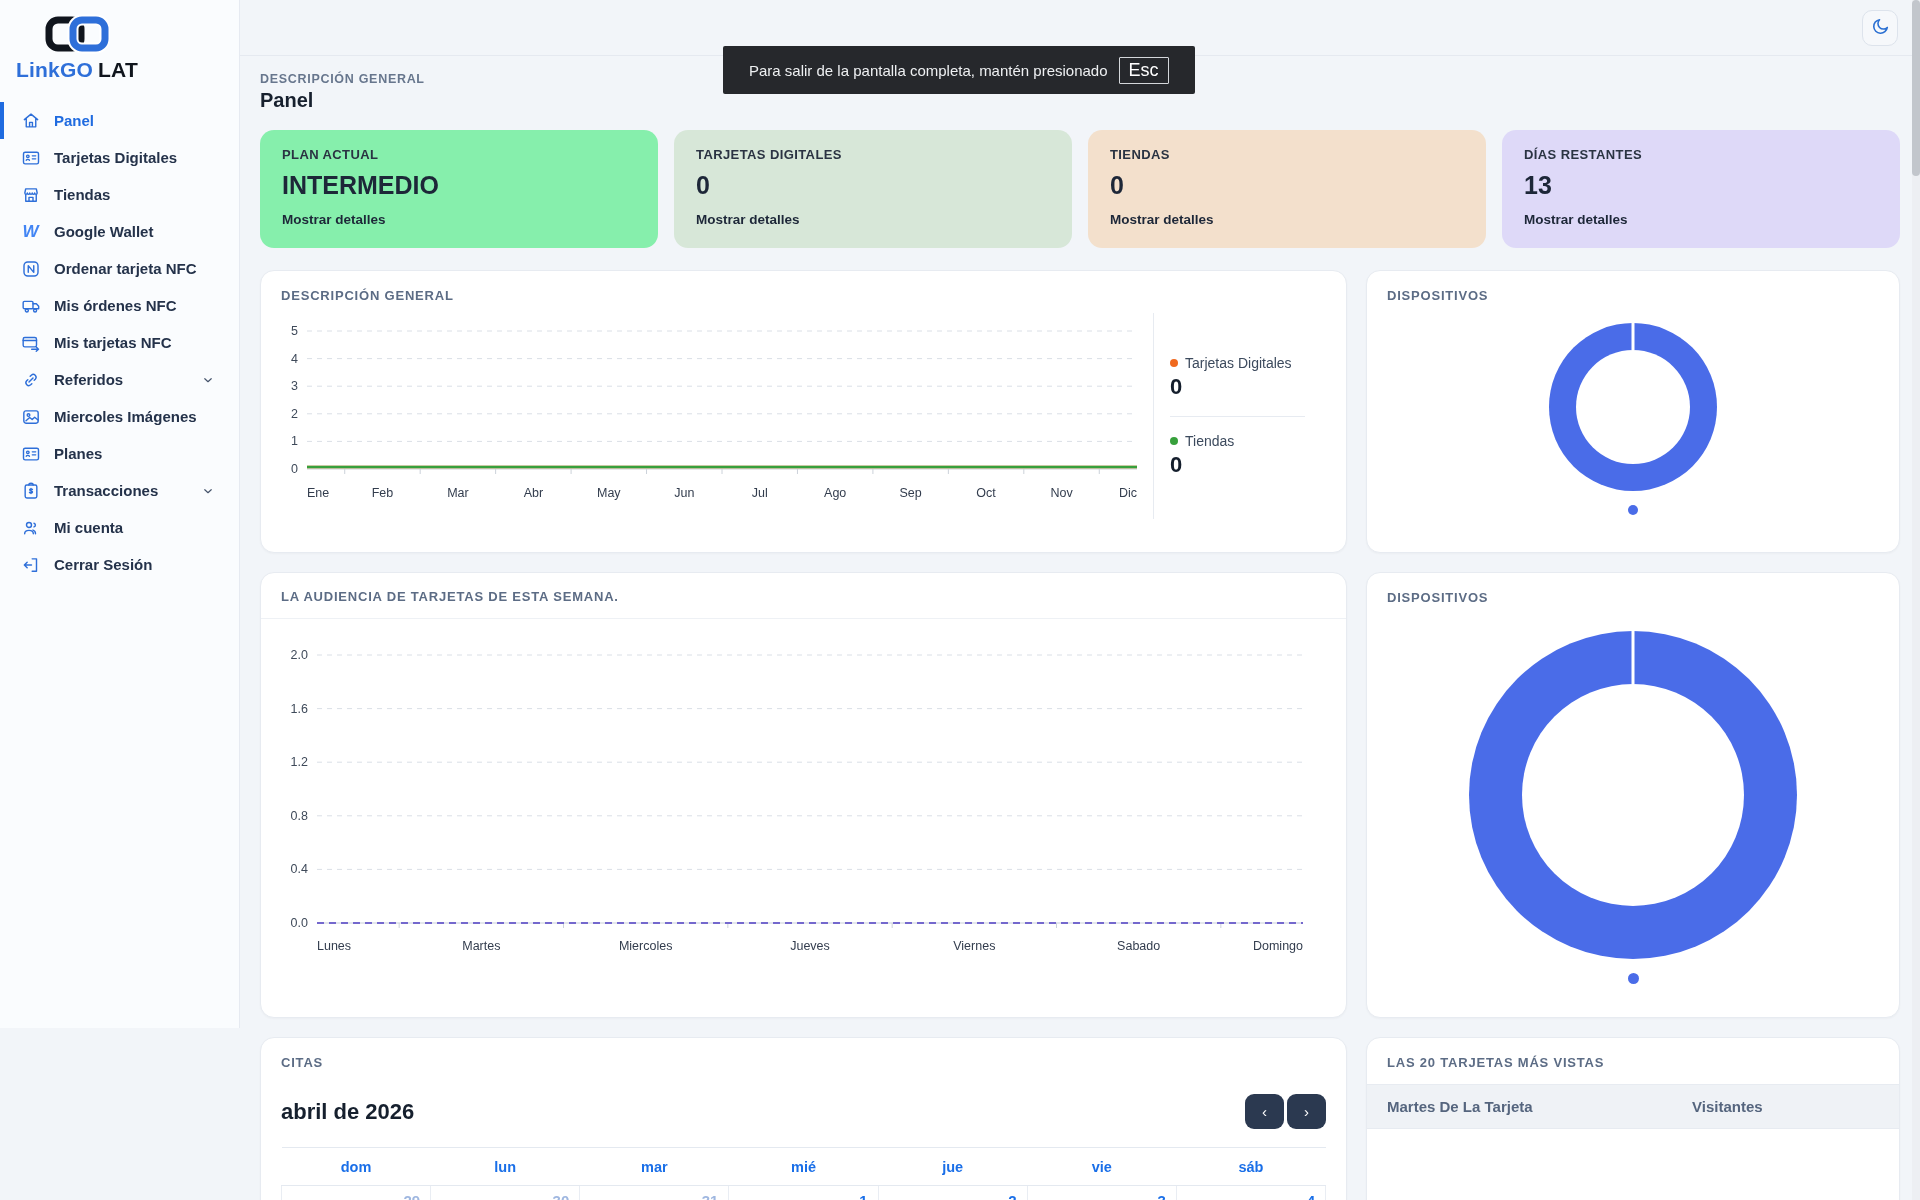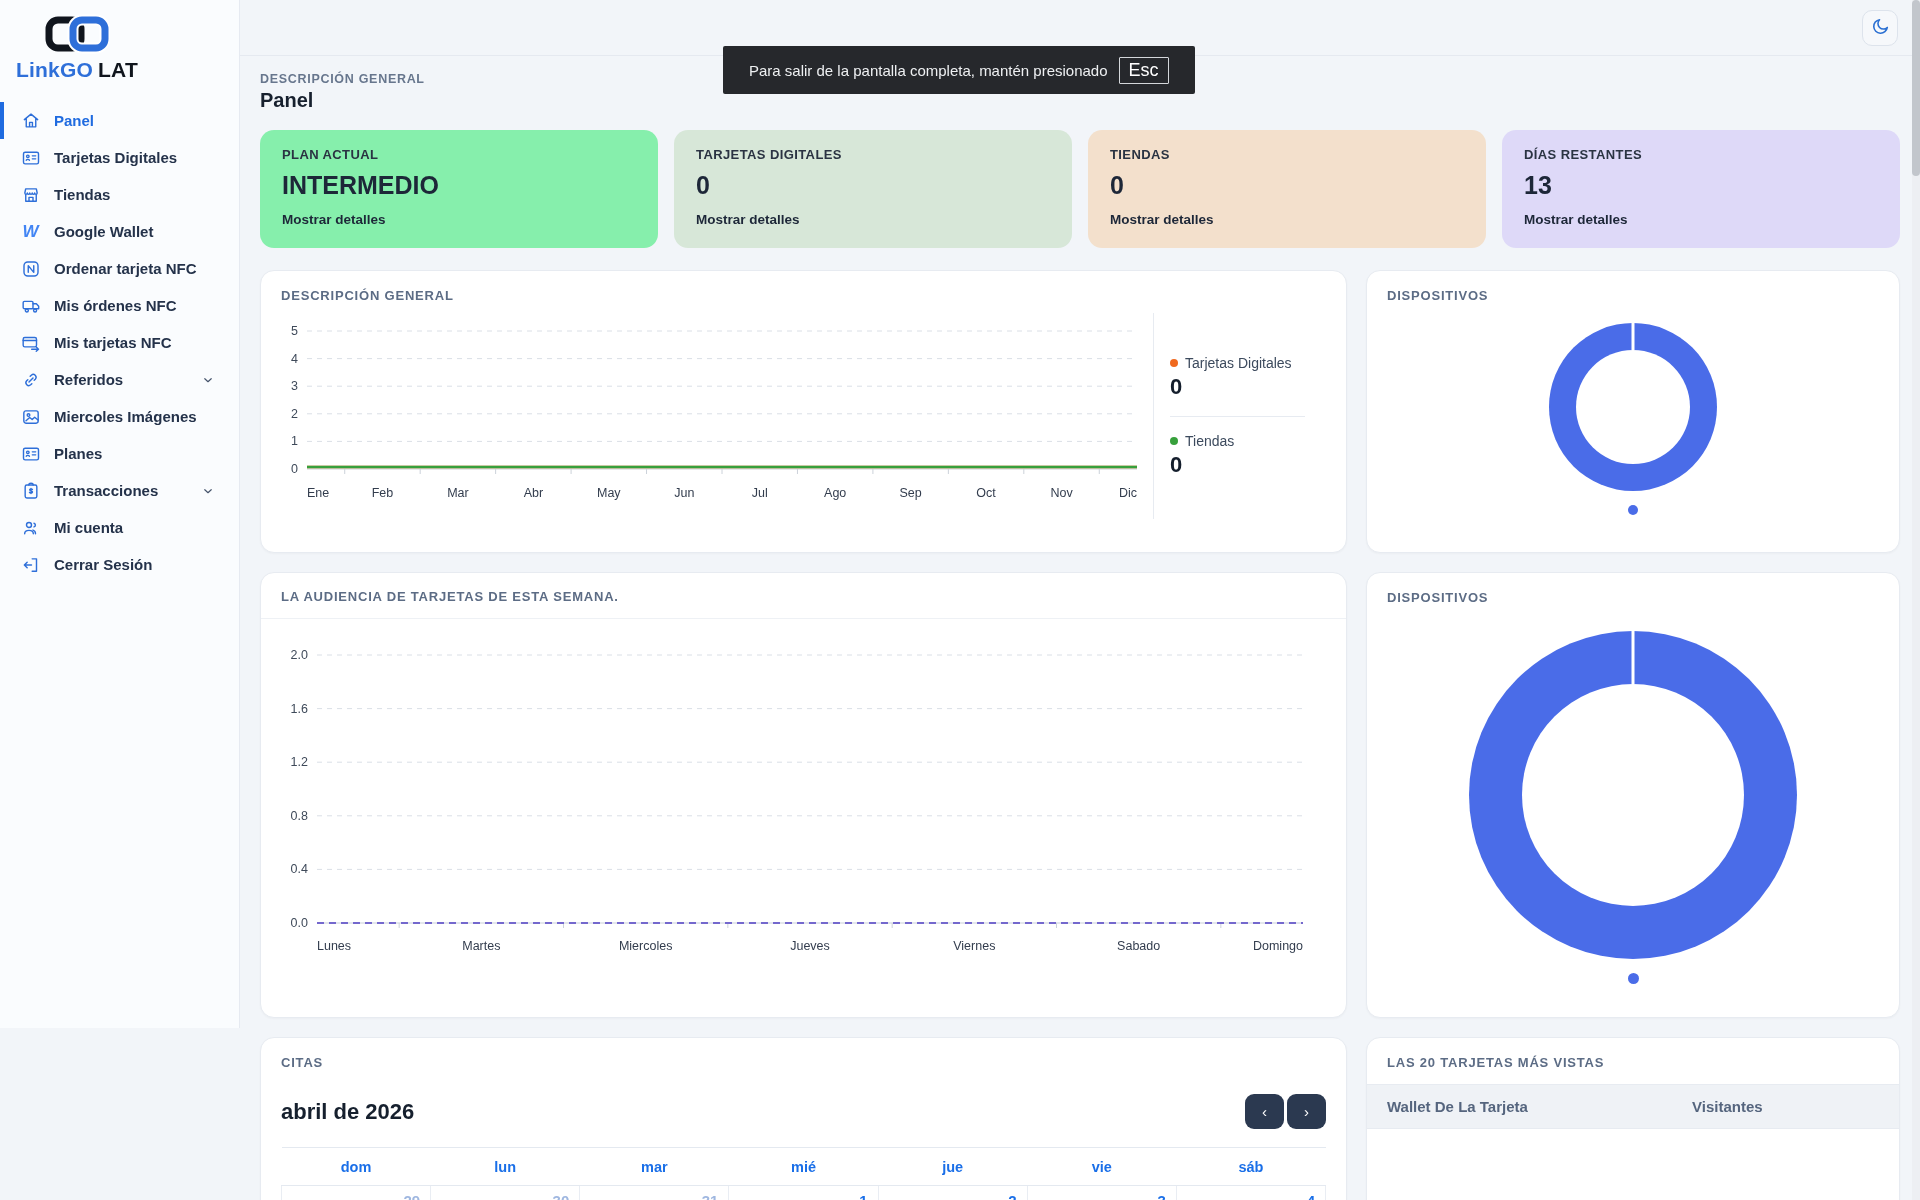--- a/index.html
+++ b/index.html
@@ -442,21 +442,21 @@
                 <td>2</td>
                 <td>3</td>
                 <td>4</td>
               </tr>
             </tbody>
         </table>
       </div>
       <div class="panel p-table">
         <div class="ptitle" style="padding:17px 20px 14px 20px;border-bottom:1px solid #e7ebf1">LAS 20 TARJETAS MÁS VISTAS</div>
         <div class="t-head">
-          <div class="c1">Wallet De La Tarjeta</div>
+          <div class="c1">Martes De La Tarjeta</div>
           <div class="c2">Visitantes</div>
         </div>
         <div></div>
       </div>
     </section>
   </div>
 </div>
 
 <div class="toast">
   <span>Para salir de la pantalla completa, mantén presionado</span>

